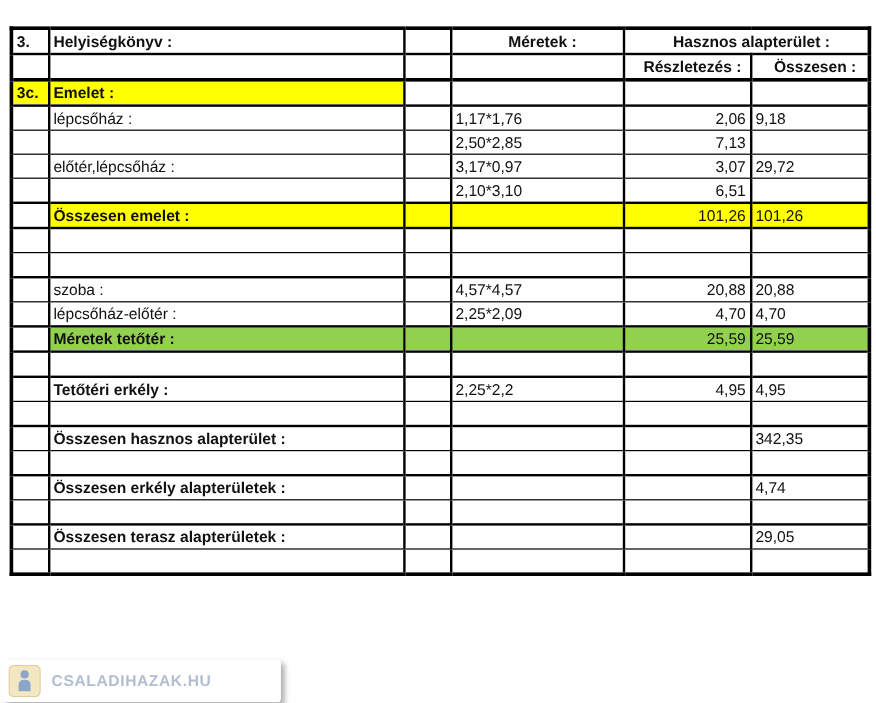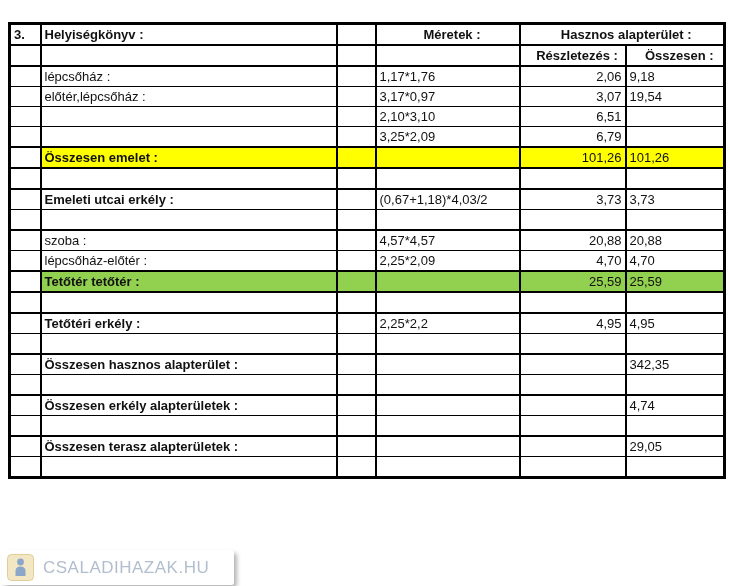--- a/index.html
+++ b/index.html
@@ -39,21 +39,21 @@
   .g{background:var(--green,#92d050);}
   
   #watermark{
     position:absolute;left:2px;top:550px;width:232px;height:35px;
     background:rgba(255,255,255,0.62);
     box-shadow:3px 3px 4px rgba(90,90,90,0.45);
     border-radius:3px;display:flex;align-items:center;gap:9px;padding-left:5px;
     box-sizing:border-box;
   }
   #watermark .wm-text{
-    font-weight:normal;font-size:17px;letter-spacing:0.5px;
+    font-weight:bold;font-size:13px;letter-spacing:0.5px;
     color:var(--wm-text,#b2becf);
   }
 </style>
 </head>
 <body>
 
 <div id="page">
   <table class="sheet">
     <colgroup>
       <col class="w-a">
@@ -75,77 +75,77 @@
 
     <tr class="t2">
       <td class="c-a"></td>
       <td class="c-b"></td>
       <td class="c-c"></td>
       <td class="c-d"></td>
       <td class="c-e bu ctr">Részletezés :</td>
       <td class="c-f bu ctr">Összesen :</td>
     </tr>
 
+    <tr class="t3">
+      <td class="c-a y">3c.</td>
+      <td class="c-b y bu">Emelet :</td>
+      <td class="c-c"></td>
+      <td class="c-d"></td>
+      <td class="c-e"></td>
+      <td class="c-f"></td>
+    </tr>
     <tr class="t2">
       <td class="c-a"></td>
       <td class="c-b">lépcsőház :</td>
       <td class="c-c"></td>
       <td class="c-d">1,17*1,76</td>
       <td class="c-e">2,06</td>
       <td class="c-f">9,18</td>
     </tr>
     <tr>
       <td class="c-a"></td>
+      <td class="c-b"></td>
+      <td class="c-c"></td>
+      <td class="c-d">2,50*2,85</td>
+      <td class="c-e">7,13</td>
+      <td class="c-f"></td>
+    </tr>
+    <tr>
+      <td class="c-a"></td>
       <td class="c-b">előtér,lépcsőház :</td>
       <td class="c-c"></td>
       <td class="c-d">3,17*0,97</td>
       <td class="c-e">3,07</td>
-      <td class="c-f">19,54</td>
+      <td class="c-f">29,72</td>
     </tr>
     <tr>
       <td class="c-a"></td>
       <td class="c-b"></td>
       <td class="c-c"></td>
       <td class="c-d">2,10*3,10</td>
       <td class="c-e">6,51</td>
-      <td class="c-f"></td>
-    </tr>
-    <tr>
-      <td class="c-a"></td>
-      <td class="c-b"></td>
-      <td class="c-c"></td>
-      <td class="c-d">3,25*2,09</td>
-      <td class="c-e">6,79</td>
       <td class="c-f"></td>
     </tr>
 
     <tr class="t2">
       <td class="c-a"></td>
       <td class="c-b y bu">Összesen emelet :</td>
       <td class="c-c y"></td>
       <td class="c-d y"></td>
       <td class="c-e y">101,26</td>
       <td class="c-f y">101,26</td>
     </tr>
     <tr class="t2">
       <td class="c-a"></td>
       <td class="c-b"></td>
       <td class="c-c"></td>
       <td class="c-d"></td>
       <td class="c-e"></td>
       <td class="c-f"></td>
     </tr>
-    <tr class="t2">
-      <td class="c-a"></td>
-      <td class="c-b bu">Emeleti utcai erkély :</td>
-      <td class="c-c"></td>
-      <td class="c-d">(0,67+1,18)*4,03/2</td>
-      <td class="c-e">3,73</td>
-      <td class="c-f">3,73</td>
-    </tr>
     <tr>
       <td class="c-a"></td>
       <td class="c-b"></td>
       <td class="c-c"></td>
       <td class="c-d"></td>
       <td class="c-e"></td>
       <td class="c-f"></td>
     </tr>
 
     <tr class="t2">
@@ -160,21 +160,21 @@
       <td class="c-a"></td>
       <td class="c-b">lépcsőház-előtér :</td>
       <td class="c-c"></td>
       <td class="c-d">2,25*2,09</td>
       <td class="c-e">4,70</td>
       <td class="c-f">4,70</td>
     </tr>
 
     <tr class="t2">
       <td class="c-a"></td>
-      <td class="c-b g bu">Tetőtér tetőtér :</td>
+      <td class="c-b g bu">Méretek tetőtér :</td>
       <td class="c-c g"></td>
       <td class="c-d g"></td>
       <td class="c-e g">25,59</td>
       <td class="c-f g">25,59</td>
     </tr>
     <tr class="t2">
       <td class="c-a"></td>
       <td class="c-b"></td>
       <td class="c-c"></td>
       <td class="c-d"></td>

